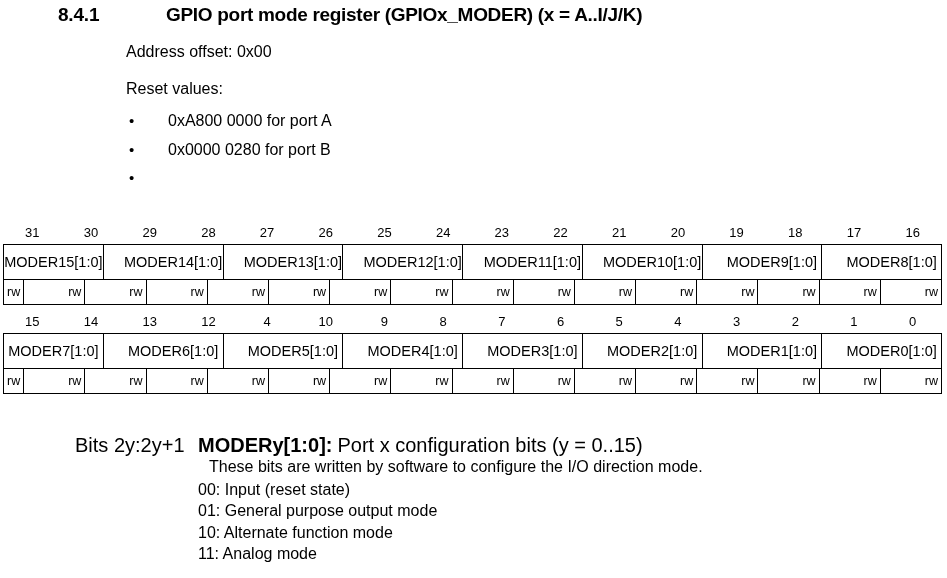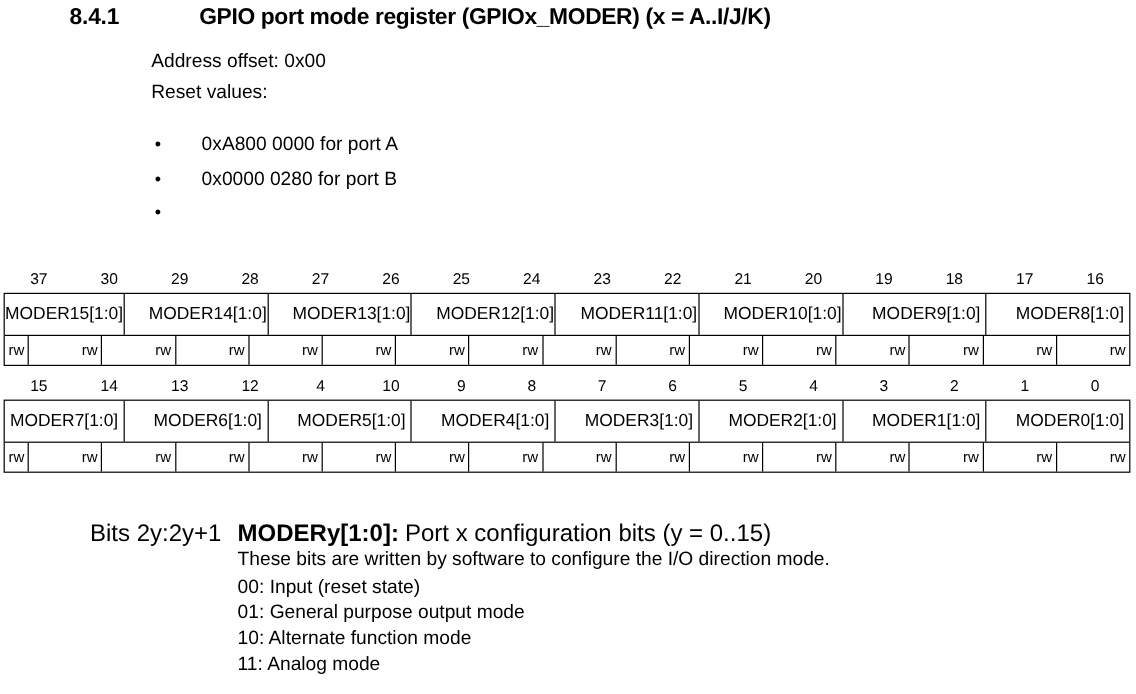--- a/index.html
+++ b/index.html
@@ -44,21 +44,21 @@
   
   .intro {
     position: absolute;
     left: 126px;
     top: 42px;
     width: 800px;
   }
   .intro-line {
     font-size: 16px;
     line-height: 20px;
-    margin-bottom: 6px;
+    margin-bottom: 17px;
     white-space: nowrap;
   }
   .intro-line.tight { margin-bottom: 13px; }
 
   .reset-list {
     position: absolute;
     left: 126px;
     top: 112px;
     width: 700px;
   }
@@ -155,21 +155,21 @@
   .bits-label { width: 123px; flex: 0 0 123px; }
   .field-name { font-weight: bold; }
   .field-desc { padding-left: 5px; }
 
   .bitdesc-body {
     padding-left: 123px;
     font-size: 16px;
     line-height: 21.5px;
   }
   .desc-line { white-space: nowrap; }
-  .desc-line.spaced { margin-bottom: 1px; }
+  .desc-line.spaced { margin-bottom: 1px; margin-left: 11px; }
 </style>
 </head>
 <body>
 
 <div class="heading">
   <div class="heading-number">8.4.1</div>
   <div class="heading-title">GPIO port mode register (GPIOx_MODER) (x = A..I/J/K)</div>
 </div>
 
 <div class="intro">
@@ -186,21 +186,21 @@
     <span class="bullet-mark">•</span>
     <span class="reset-text">0x0000 0280 for port B</span>
   </div>
   <div class="reset-item">
     <span class="bullet-mark">•</span>
   </div>
 </div>
 
 <div class="regblock upper">
   <div class="bitnum-row">
-    <div class="bitnum">37</div>
+    <div class="bitnum">31</div>
     <div class="bitnum">30</div>
     <div class="bitnum">29</div>
     <div class="bitnum">28</div>
     <div class="bitnum">27</div>
     <div class="bitnum">26</div>
     <div class="bitnum">25</div>
     <div class="bitnum">24</div>
     <div class="bitnum">23</div>
     <div class="bitnum">22</div>
     <div class="bitnum">21</div>

